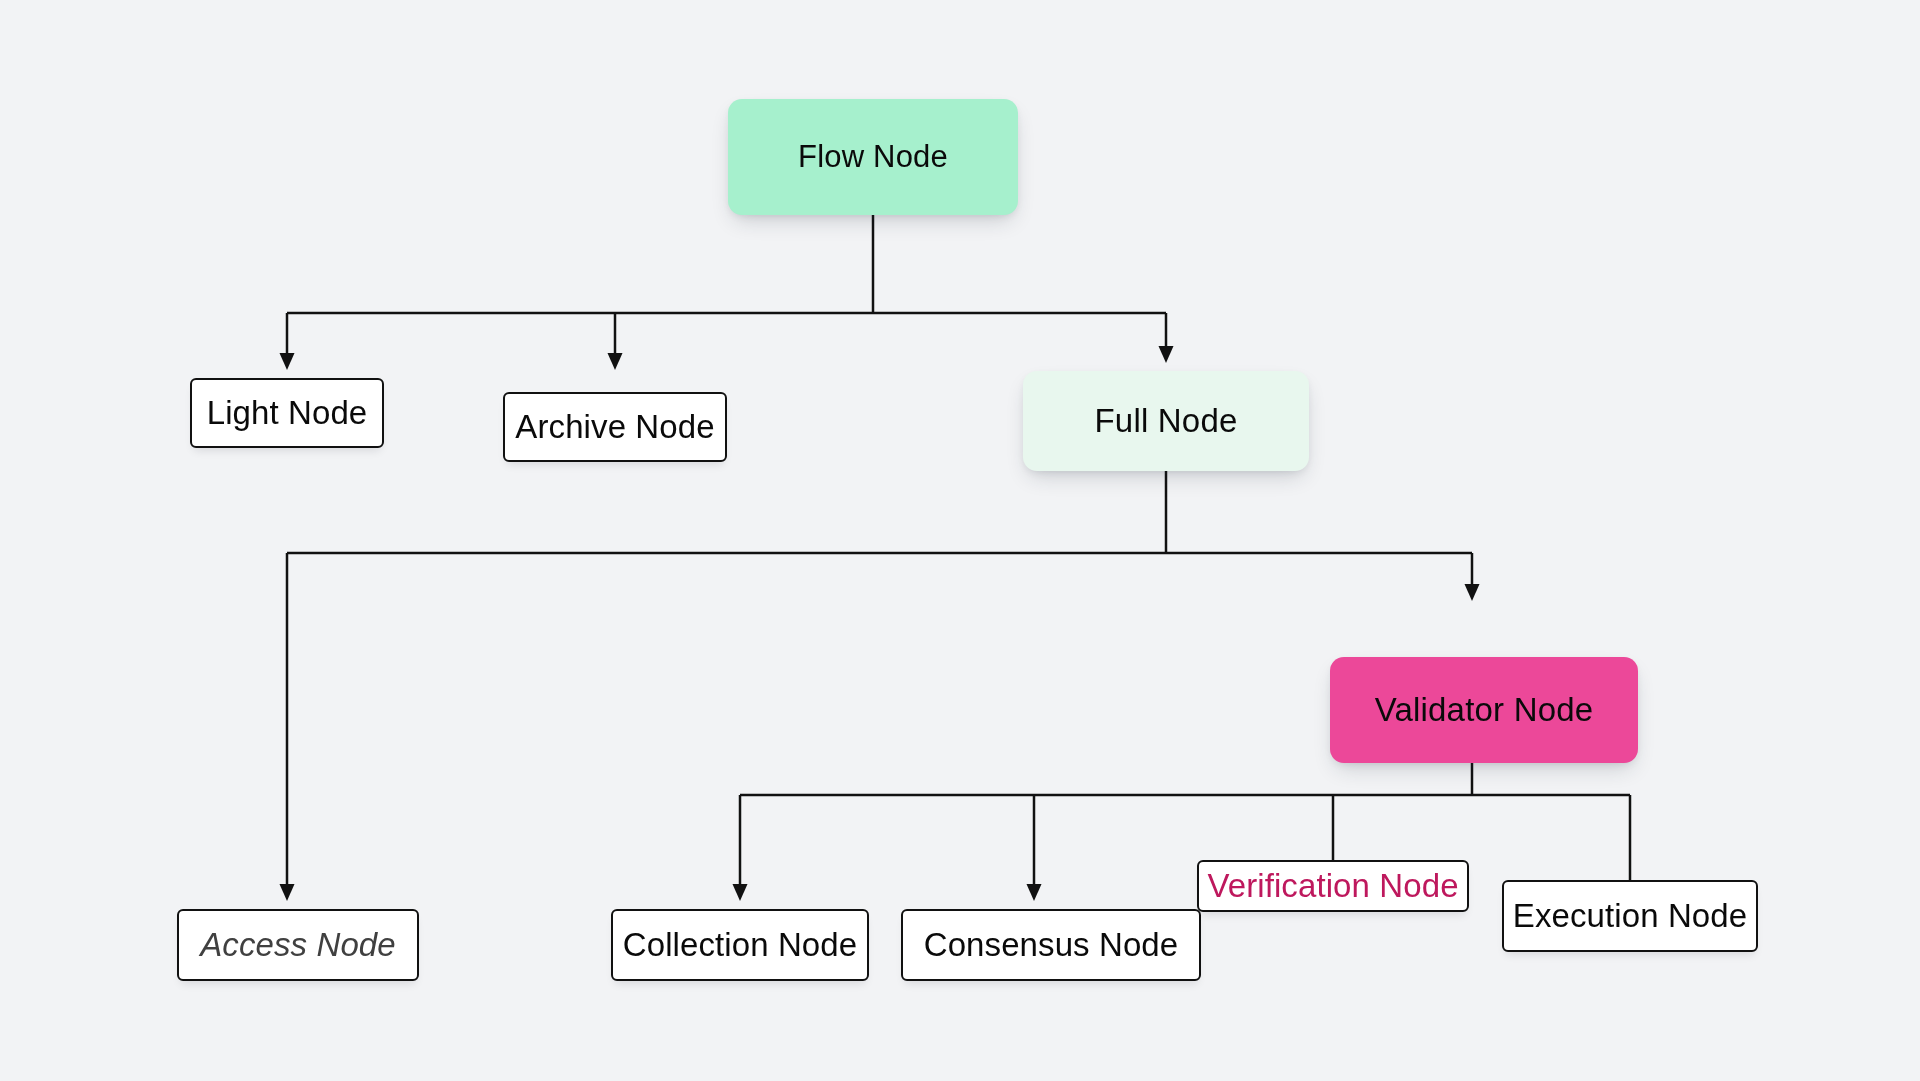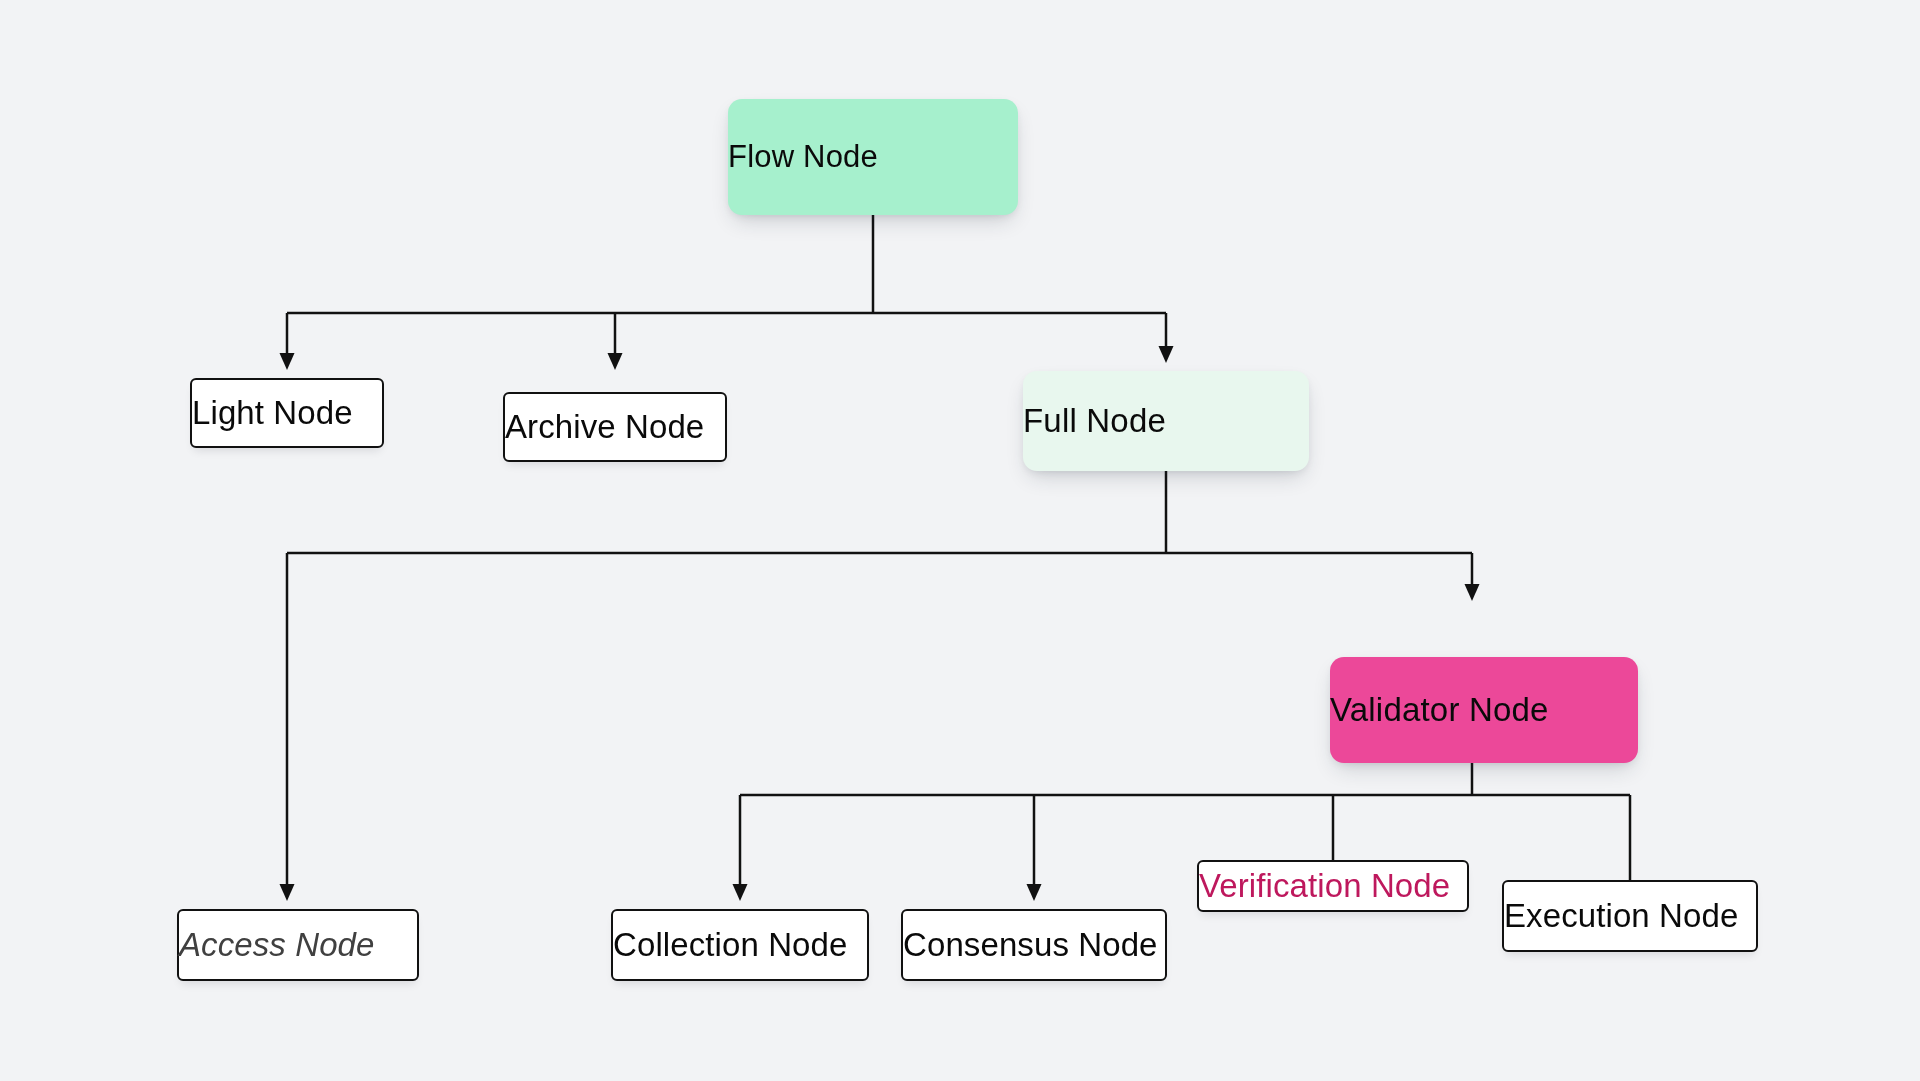--- a/index.html
+++ b/index.html
@@ -26,21 +26,21 @@
     top: 0;
     width: 1920px;
     height: 1081px;
     pointer-events: none;
   }
   .node {
     position: absolute;
     box-sizing: border-box;
     display: flex;
     align-items: center;
-    justify-content: flex-start;
+    justify-content: center;
     border-radius: 14px;
     color: #0a0a0a;
     text-align: center;
     line-height: 1.1;
     white-space: nowrap;
     user-select: none;
   }
   
   .node.leaf {
     background: #ffffff;
@@ -113,21 +113,21 @@
       </div>
       <div class="node filled" style="left: 1330px; top: 609px; width: 308px; height: 106px; background: #ec4899; color: rgb(10, 10, 10); margin-top: 48px;">
         <span class="node-label">Validator Node</span>
       </div>
       <div class="node leaf" style="left: 177px; top: 909px; width: 242px; height: 72px; background: rgb(255, 255, 255); color: #404040; font-style: italic;">
         <span class="node-label">Access Node</span>
       </div>
       <div class="node leaf" style="left: 611px; top: 909px; width: 258px; height: 72px; background: rgb(255, 255, 255); color: rgb(10, 10, 10);">
         <span class="node-label">Collection Node</span>
       </div>
-      <div class="node leaf" style="left: 901px; top: 909px; width: 266px; height: 72px; background: rgb(255, 255, 255); color: rgb(10, 10, 10);">
+      <div class="node leaf" style="left: 901px; top: 909px; width: 300px; height: 72px; background: rgb(255, 255, 255); color: rgb(10, 10, 10);">
         <span class="node-label">Consensus Node</span>
       </div>
       <div class="node leaf" style="left: 1197px; top: 860px; width: 272px; height: 52px; background: rgb(255, 255, 255); color: #be185d;">
         <span class="node-label">Verification Node</span>
       </div>
       <div class="node leaf" style="left: 1502px; top: 880px; width: 256px; height: 72px; background: rgb(255, 255, 255); color: rgb(10, 10, 10);">
         <span class="node-label">Execution Node</span>
       </div>
     </div>
 

